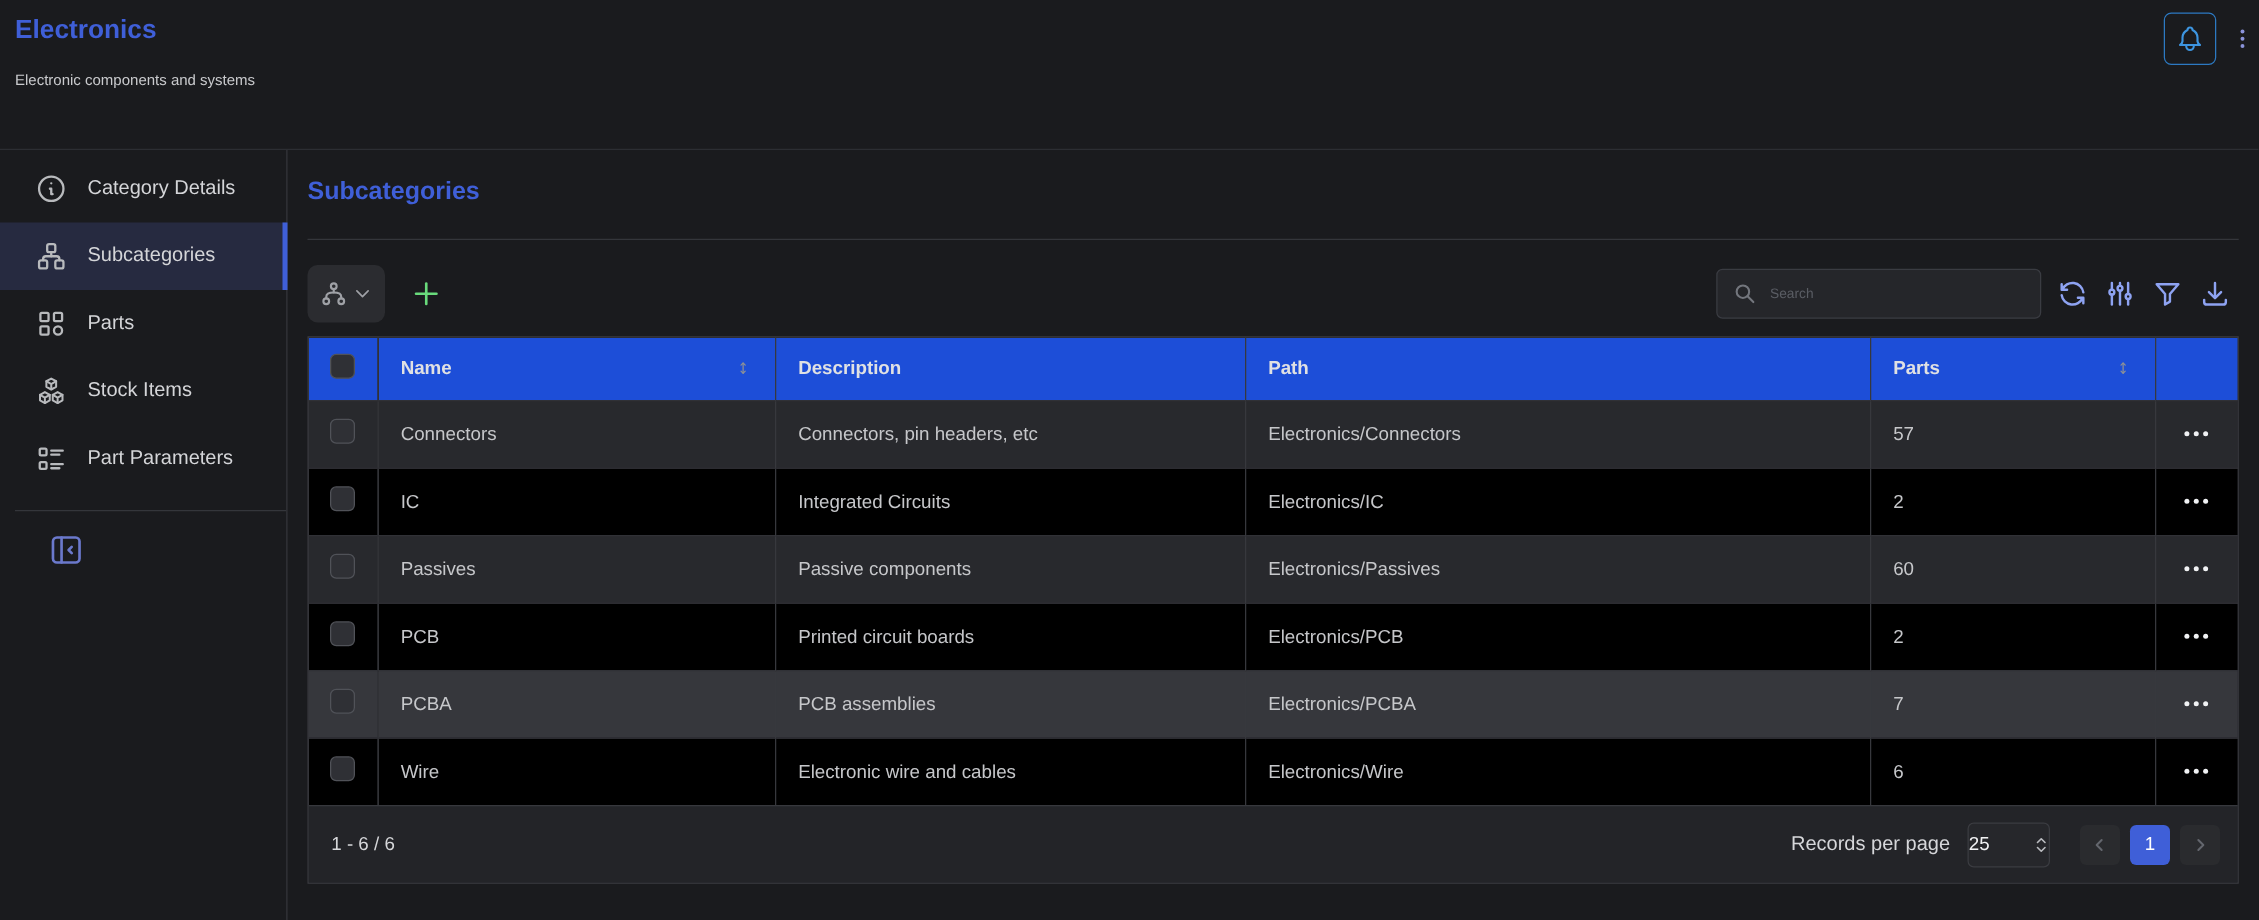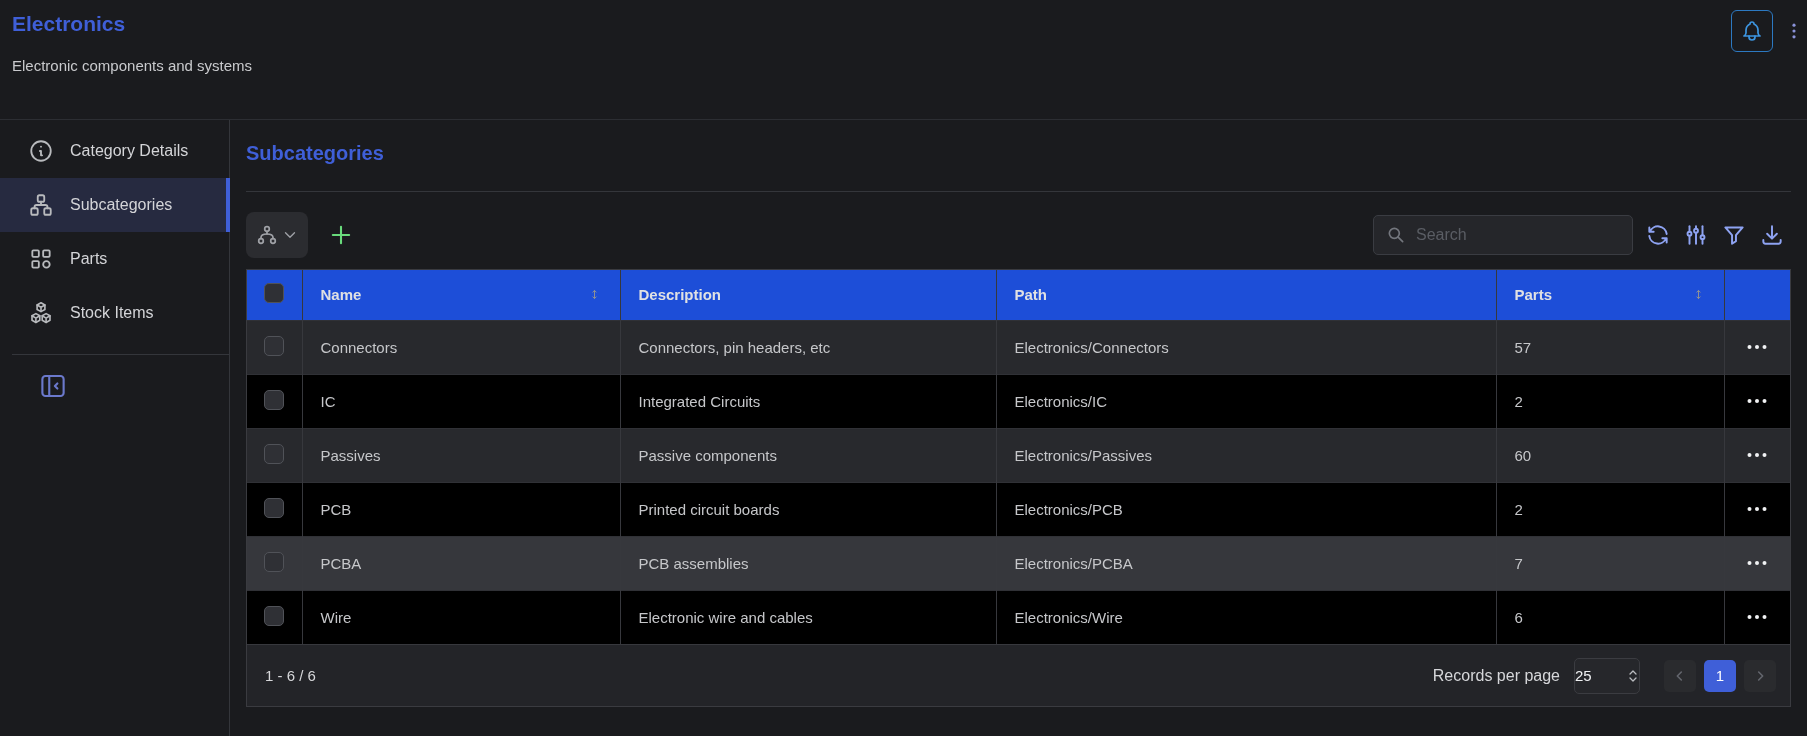--- a/index.html
+++ b/index.html
@@ -2,21 +2,21 @@
 <html><head>
 <meta charset="utf-8">
 <style>
   * { margin:0; padding:0; box-sizing:border-box; }
   html,body { width:1807px; height:736px; background:#1a1b1e; overflow:hidden;
               font-family:"Liberation Sans", sans-serif; color:#c6c7ca; }
 
   
   .page-header { height:119px; padding:10px 2px 0 12px; display:flex; justify-content:space-between; }
   .hdr-title { color:#3f5fd8; font-size:21px; font-weight:700; margin-top:2px; cursor:pointer; }
-  .hdr-sub   { color:#c9cacd; font-size:15px; margin-top:21px; }
+  .hdr-sub   { color:#c9cacd; font-size:12px; margin-top:21px; }
   .hdr-actions { display:flex; align-items:flex-start; gap:10px; padding-top:0; }
   .bell-btn { width:42px; height:42px; background:transparent; border:1px solid #2c79c2; border-radius:6px;
               display:flex; align-items:center; justify-content:center; color:#3d95e0; cursor:pointer; }
   .dots-btn { width:22px; height:42px; background:transparent; border:none; color:#8b93da;
               display:flex; align-items:center; justify-content:center; cursor:pointer; }
 
   
   .body { display:flex; height:617px; border-top:1px solid #2c2e33; }
 
   
@@ -37,21 +37,21 @@
 
   .toolbar { margin-top:20px; display:flex; align-items:center; height:46px; }
   .tree-btn { width:62px; height:46px; background:#2b2c30; border:none; border-radius:8px;
               display:flex; align-items:center; justify-content:center; gap:2px; color:#9fa1a6; cursor:pointer; }
   .plus-btn { margin-left:16px; width:34px; height:34px; background:transparent; border:none; color:#69db7c;
               display:flex; align-items:center; justify-content:center; cursor:pointer; }
   .toolbar-spacer { flex:1; }
   .search-box { width:260px; height:40px; background:#25262a; border:1px solid #3a3c42; border-radius:5px;
                 display:flex; align-items:center; padding:0 12px; gap:10px; }
   .search-box svg { color:#73767d; flex:none; }
-  .search-box input { background:transparent; border:none; outline:none; color:#3b82f6; font-size:16px; width:100%;
+  .search-box input { background:transparent; border:none; outline:none; color:#3b82f6; font-size:11px; width:100%;
                       font-family:"Liberation Sans", sans-serif; }
   .search-box input::placeholder { color:#5a5d64; }
   .tb-icon { background:transparent; border:none; color:#8ea3f2; width:38px; height:40px;
              display:flex; align-items:center; justify-content:center; cursor:pointer; }
 
   
   .table-card { margin-top:11px; border:1px solid #3a3b40; background:#202125; }
   table { width:100%; border-collapse:collapse; table-layout:fixed; font-size:15px; }
   col.c-cb{width:55px;} col.c-name{width:318px;} col.c-desc{width:376px;} col.c-path{width:500px;}
   col.c-parts{width:228px;} col.c-act{width:66px;}
@@ -168,20 +168,33 @@
               <path d="M8.4 4.6L12 6.7l3.6-2.1M12 6.7v3.9"></path>
             <path d="M7.3 12.6l3.6 2v4.1l-3.6 2l-3.6-2v-4.1z"></path>
               <path d="M3.7 14.6l3.6 2.1l3.6-2.1M7.3 16.7v3.9"></path>
             <path d="M16.7 12.6l3.6 2v4.1l-3.6 2l-3.6-2v-4.1z"></path>
               <path d="M13.1 14.6l3.6 2.1l3.6-2.1M16.7 16.7v3.9"></path>
           </svg>
         </span>
         <span>Stock Items</span>
       </div>
 
+      <div class="nav-item">
+        <span class="nv-icon">
+          <svg width="26" height="26" viewBox="0 0 24 24" fill="none" stroke="currentColor" stroke-width="1.7" stroke-linecap="round" stroke-linejoin="round">
+            <rect x="3.5" y="4.5" width="5" height="5" rx="1"></rect>
+            <rect x="3.5" y="14.5" width="5" height="5" rx="1"></rect>
+            <path d="M12 6h8.5"></path>
+              <path d="M12 9h6"></path>
+              <path d="M12 16h8.5"></path>
+              <path d="M12 19h6"></path>
+          </svg>
+        </span>
+        <span>Part Parameters</span>
+      </div>
 
       <div class="sidebar-divider"></div>
 
       <button class="collapse-btn">
         <span>
           <svg width="30" height="30" viewBox="0 0 24 24" fill="none" stroke="currentColor" stroke-width="1.7" stroke-linecap="round" stroke-linejoin="round">
             <rect x="3.5" y="4" width="17" height="16" rx="2.5"></rect>
               <path d="M9 4v16"></path>
               <path d="M15.5 10l-2 2l2 2"></path>
           </svg>

